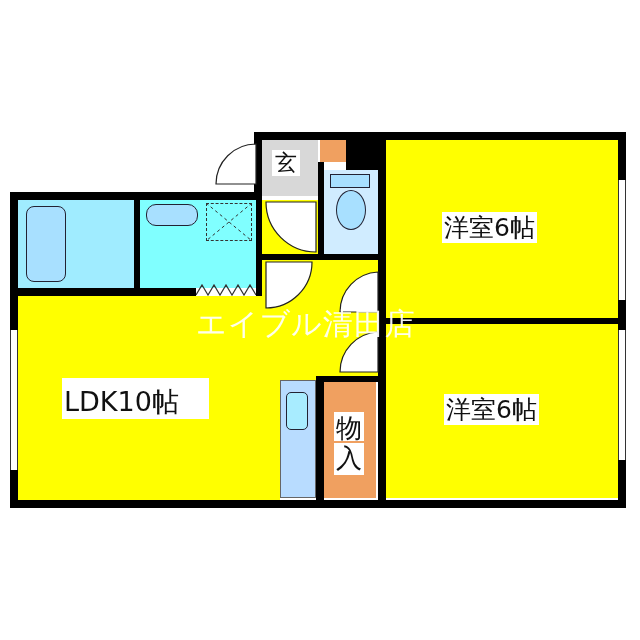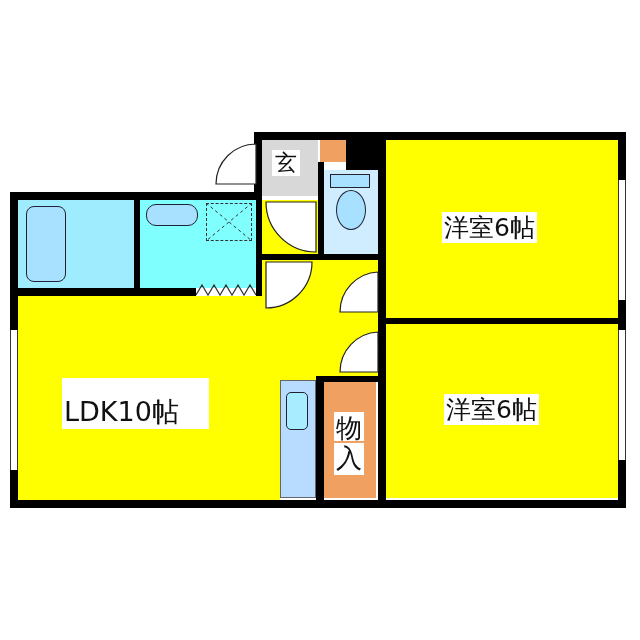--- a/index.html
+++ b/index.html
@@ -75,17 +75,18 @@
   <svg class="abs" style="left:338px;top:270px;" width="42" height="44">
       <path d="M40,2 A40,40 0 0,0 2,42 L40,42 Z" fill="#fff" stroke="#222" stroke-width="1.2"></path>
     </svg>
   <svg class="abs" style="left:338px;top:330px;" width="42" height="44">
       <path d="M2,42 A40,40 0 0,1 40,2 L40,42 Z" fill="#fff" stroke="#222" stroke-width="1.2"></path>
     </svg>
 
   <div class="lbl" style="left:272px;top:150px;font-size:22px;padding:2px 3px;">玄</div>
   <div class="lbl" style="left:442px;top:212px;font-size:25px;padding:3px 2px;">洋室6帖</div>
   <div class="lbl" style="left:444px;top:394px;font-size:25px;padding:3px 2px;">洋室6帖</div>
-  <div class="lbl" style="left:62px;top:378px;font-size:27px;padding:20px 30px 4px 2px;">LDK10帖</div>
+  <div class="lbl" style="left:62px;top:378px;font-size:27px;padding:10px 30px 4px 2px;">LDK10帖</div>
   <div class="lbl" style="left:334px;top:412px;font-size:26px;padding:3px 2px 0 2px;">物</div>
   <div class="lbl" style="left:334px;top:443px;font-size:26px;padding:2px 2px 4px 2px;">入</div>
 
+  <div class="wm" style="left:196px;top:304px;">エイブル清田店</div>
 </div>
 
 </body></html>

